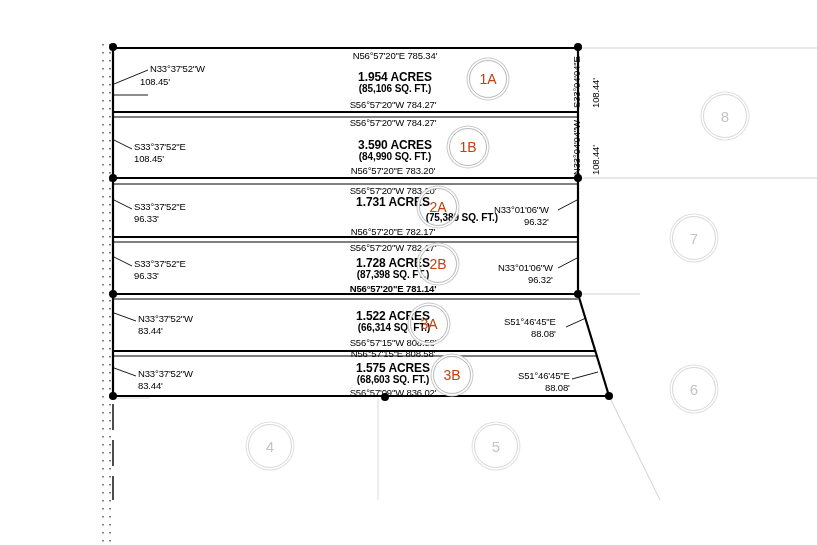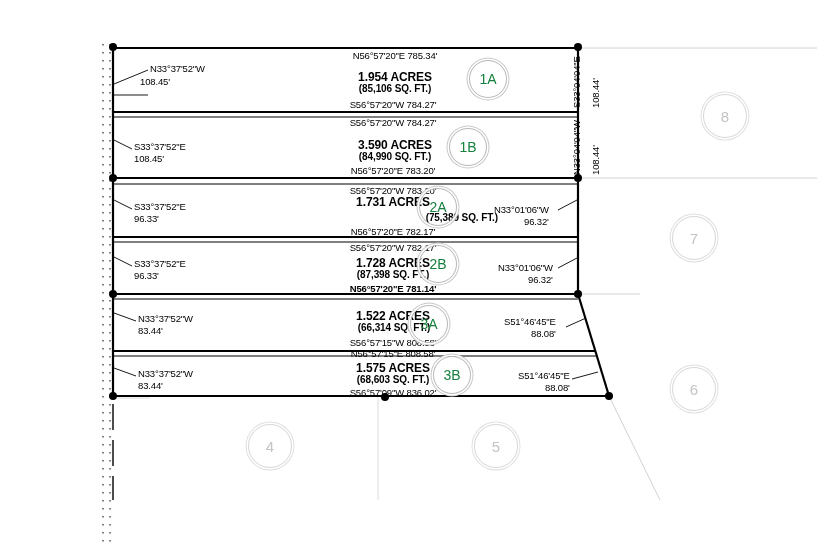--- a/index.html
+++ b/index.html
@@ -55,21 +55,21 @@
     transform-origin: 0 0;
     transform: rotate(-90deg);
   }
   .lotnum {
     position: absolute;
     width: 36px;
     height: 36px;
     border-radius: 50%;
     border: 1px solid #b9b9b9;
     box-shadow: 0 0 0 1.5px #ffffff, 0 0 0 2.5px #c9c9c9;
-    color: #15803d;
+    color: #c2410c;
     font-size: 14px;
     display: flex;
     align-items: center;
     justify-content: center;
     font-family: "Liberation Sans", sans-serif;
     background: transparent;
   }
   .lotnum.faint {
     border-color: #d8d8d8;
     box-shadow: 0 0 0 1.5px #ffffff, 0 0 0 2.5px #e0e0e0;

